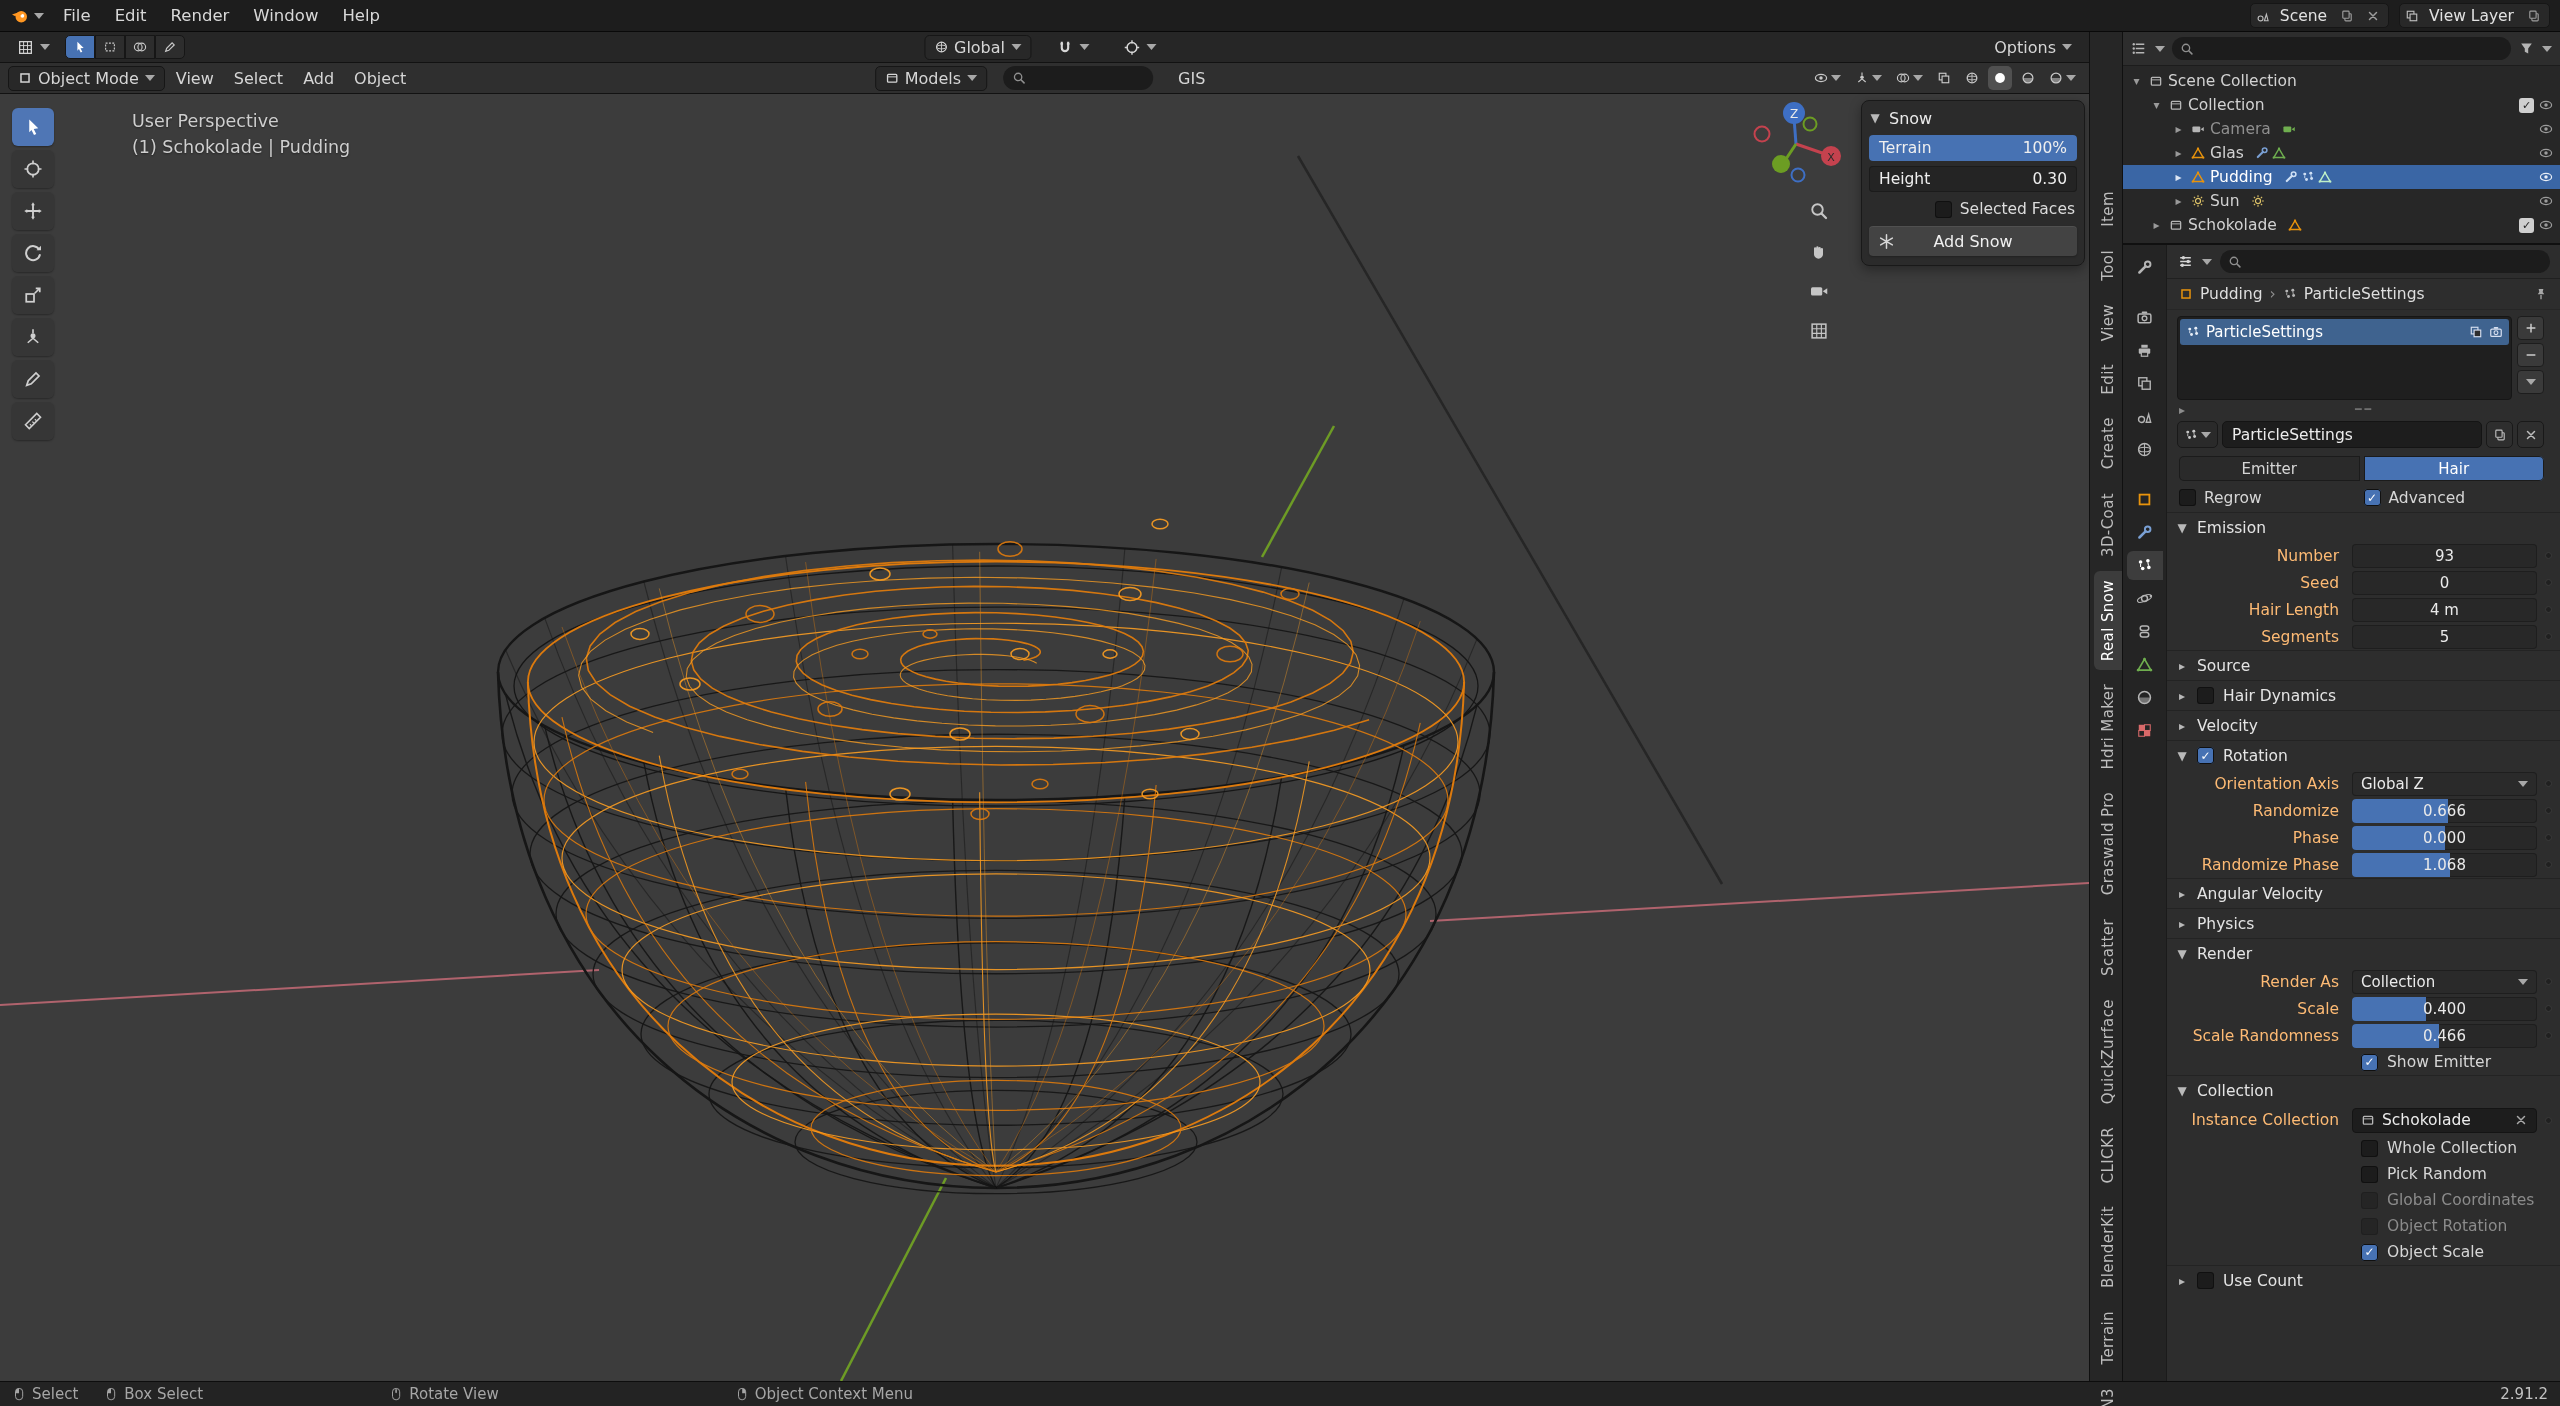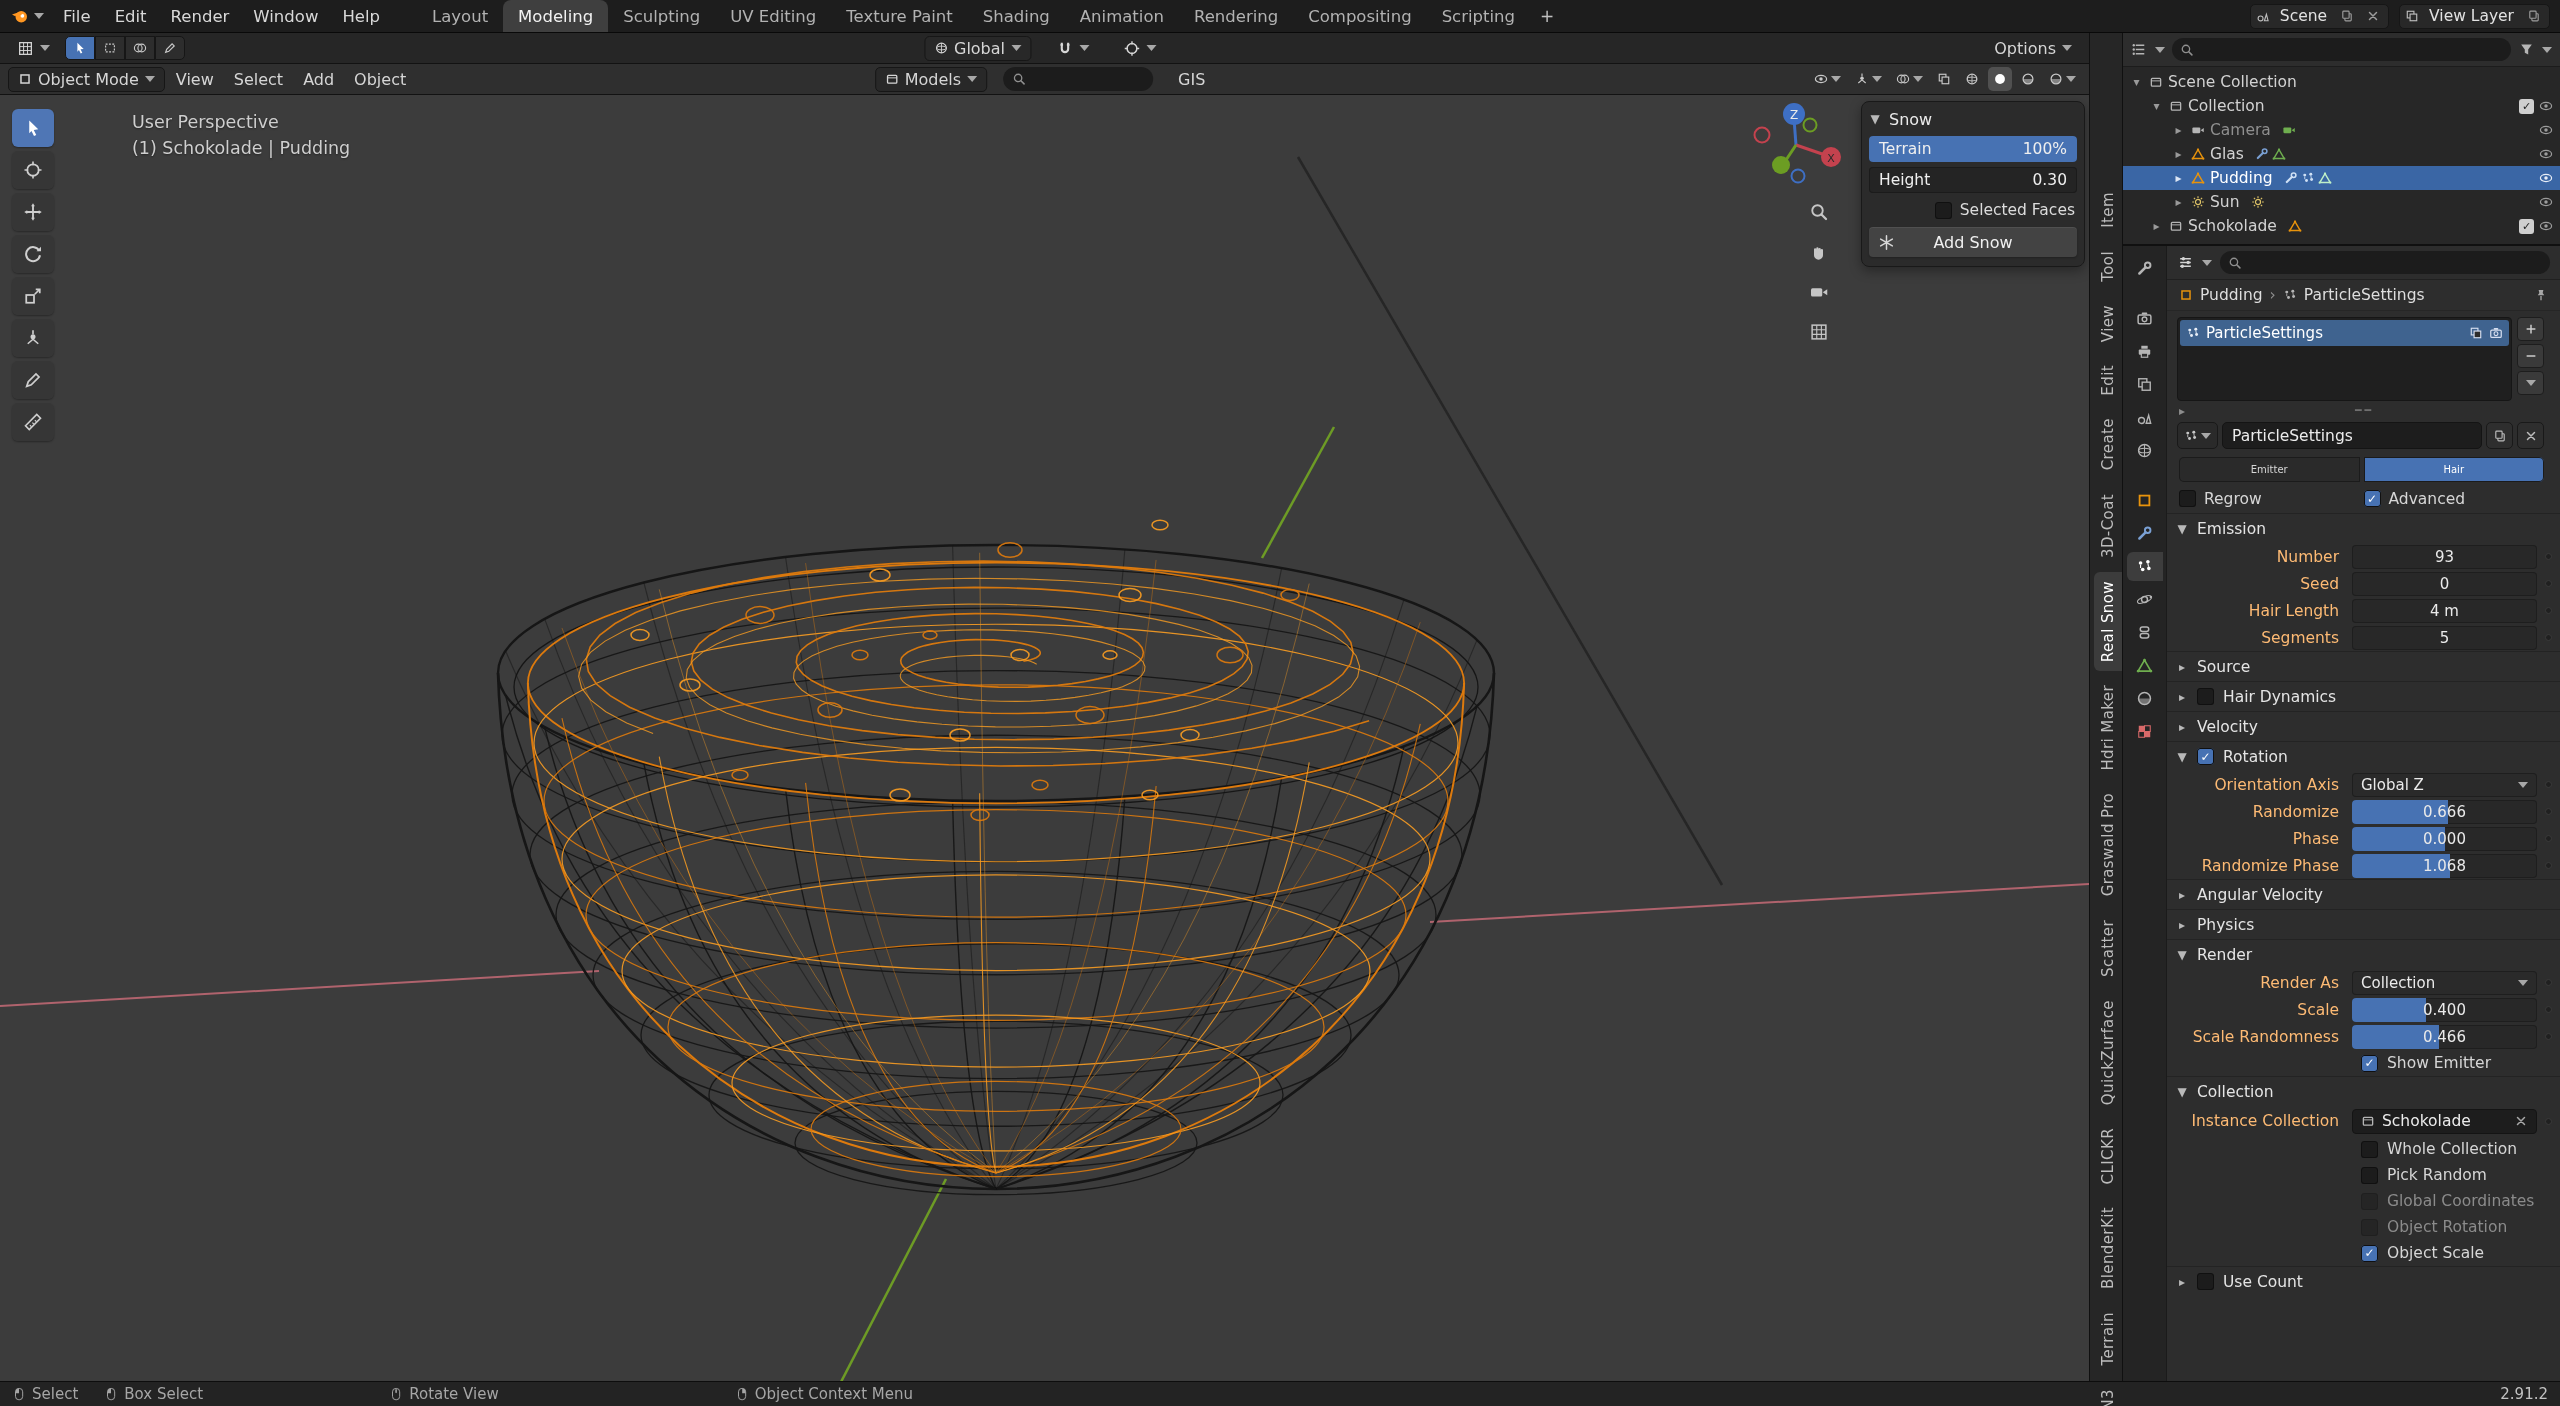--- a/index.html
+++ b/index.html
@@ -95,21 +95,21 @@
 .list-row{height:26px;background:#3f638f;border-radius:3px;display:flex;align-items:center;gap:6px;padding:0 6px;color:#fff;font-size:15px}
 .list-rail{width:27px;display:flex;flex-direction:column;gap:3px}
 .railbtn{height:24px;background:#3a3a3a;border:1px solid #1d1d1d;border-radius:4px;display:flex;align-items:center;justify-content:center;color:#cdcdcd}
 .list-foot{height:15px;display:flex;align-items:center;padding:0 16px 0 12px;color:#8d8d8d;font-size:12px}
 .grip{flex:1;text-align:center;color:#6f6f6f;letter-spacing:3px;font-size:11px}
 .namerow{display:flex;align-items:center;gap:4px;margin:4px 16px 6px 10px;height:27px}
 .browsebtn{display:flex;align-items:center;gap:3px;height:27px;padding:0 6px;background:#2a2a2a;border:1px solid #191919;border-radius:5px;color:#c8c8c8}
 .namefield{flex:1;height:27px;background:#1d1d1d;border:1px solid #141414;border-radius:5px;display:flex;align-items:center;padding:0 9px;color:#ececec;font-size:15.5px}
 .sqbtn{width:27px;height:27px;background:#2e2e2e;border:1px solid #191919;border-radius:5px;display:flex;align-items:center;justify-content:center;color:#bdbdbd}
 .dualrow{display:flex;align-items:center;height:29px;padding:0 16px 0 12px;gap:4px}
-.segbtn{flex:1;height:25px;border-radius:0;background:#2a2a2a;display:flex;align-items:center;justify-content:center;color:#d6d6d6;font-size:10px;box-shadow:inset 0 0 0 1px #1b1b1b}
+.segbtn{flex:1;height:25px;border-radius:0;background:#2a2a2a;display:flex;align-items:center;justify-content:center;color:#d6d6d6;font-size:15px;box-shadow:inset 0 0 0 1px #1b1b1b}
 .segbtn.first{border-radius:5px 0 0 5px}.segbtn.last{border-radius:0 5px 5px 0}
 .segbtn.active{background:#4772b3;color:#fff}
 .half{flex:1;display:flex;align-items:center;gap:8px;font-size:15.5px;color:#d6d6d6}
 .sect{display:flex;align-items:center;gap:9px;height:30px;padding:0 9px;border-top:1px solid #232323}
 .stitle{color:#e4e4e4;font-size:15.5px}
 .prow{display:flex;align-items:center;height:27px;padding:0 8px 0 0}
 .plabel{width:185px;text-align:right;padding-right:13px;color:#fdba74;font-size:15.5px;flex:none;white-space:nowrap}
 .pfield{flex:1;height:24px;border-radius:4px;background:#282828;display:flex;align-items:center;justify-content:center;font-size:15px;color:#eaeaea;position:relative;overflow:hidden;box-shadow:inset 0 0 0 1px #1e1e1e}
 .pfield .fill{position:absolute;left:0;top:0;bottom:0;background:#4772b3}
 .pfield .val{position:relative;z-index:1}
@@ -329,33 +329,20 @@
           <circle cx="9.9" cy="7.8" r="1.5" fill="#fff"></circle>
           <path d="M1.6 6.8 7 5l2.6 2.2-5.8.8Z" fill="currentColor"></path>
         </svg>
       <span class="chev"></span>
     </div>
     <div class="menu-item">File</div>
     <div class="menu-item">Edit</div>
     <div class="menu-item">Render</div>
     <div class="menu-item">Window</div>
     <div class="menu-item">Help</div>
-    <div class="ws">
-      <div class="ws-tab">Layout</div>
-      <div class="ws-tab active">Modeling</div>
-      <div class="ws-tab">Sculpting</div>
-      <div class="ws-tab">UV Editing</div>
-      <div class="ws-tab">Texture Paint</div>
-      <div class="ws-tab">Shading</div>
-      <div class="ws-tab">Animation</div>
-      <div class="ws-tab">Rendering</div>
-      <div class="ws-tab">Compositing</div>
-      <div class="ws-tab">Scripting</div>
-      <div class="ws-add">+</div>
-    </div>
     <div class="tb-right">
       <div class="idgroup">
         <svg class="sym s14">
             <use href="#sy-scene"></use>
           </svg>
         <span class="lbl">Scene</span>
         <span class="mini">
             <svg class="sym s14">
               <use href="#sy-copy"></use>
             </svg>

